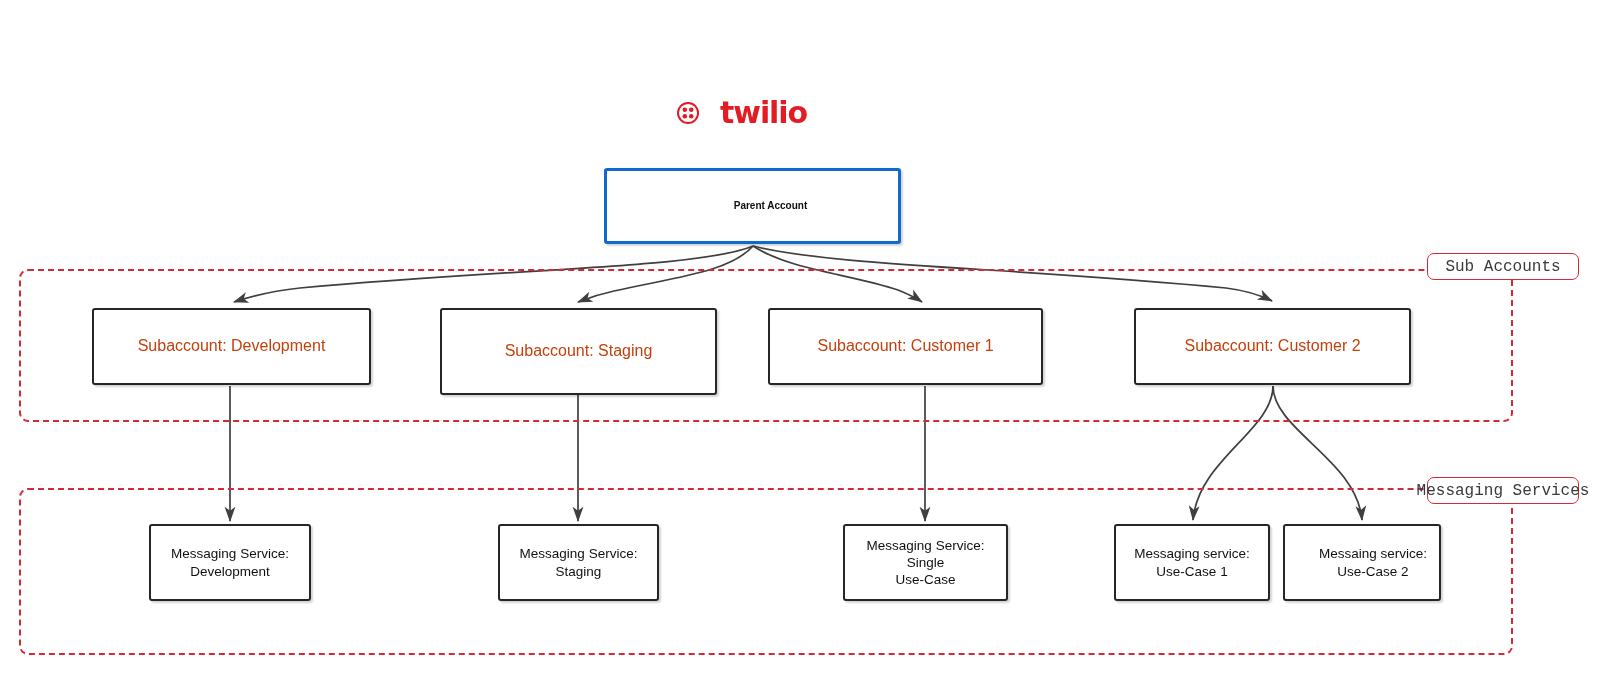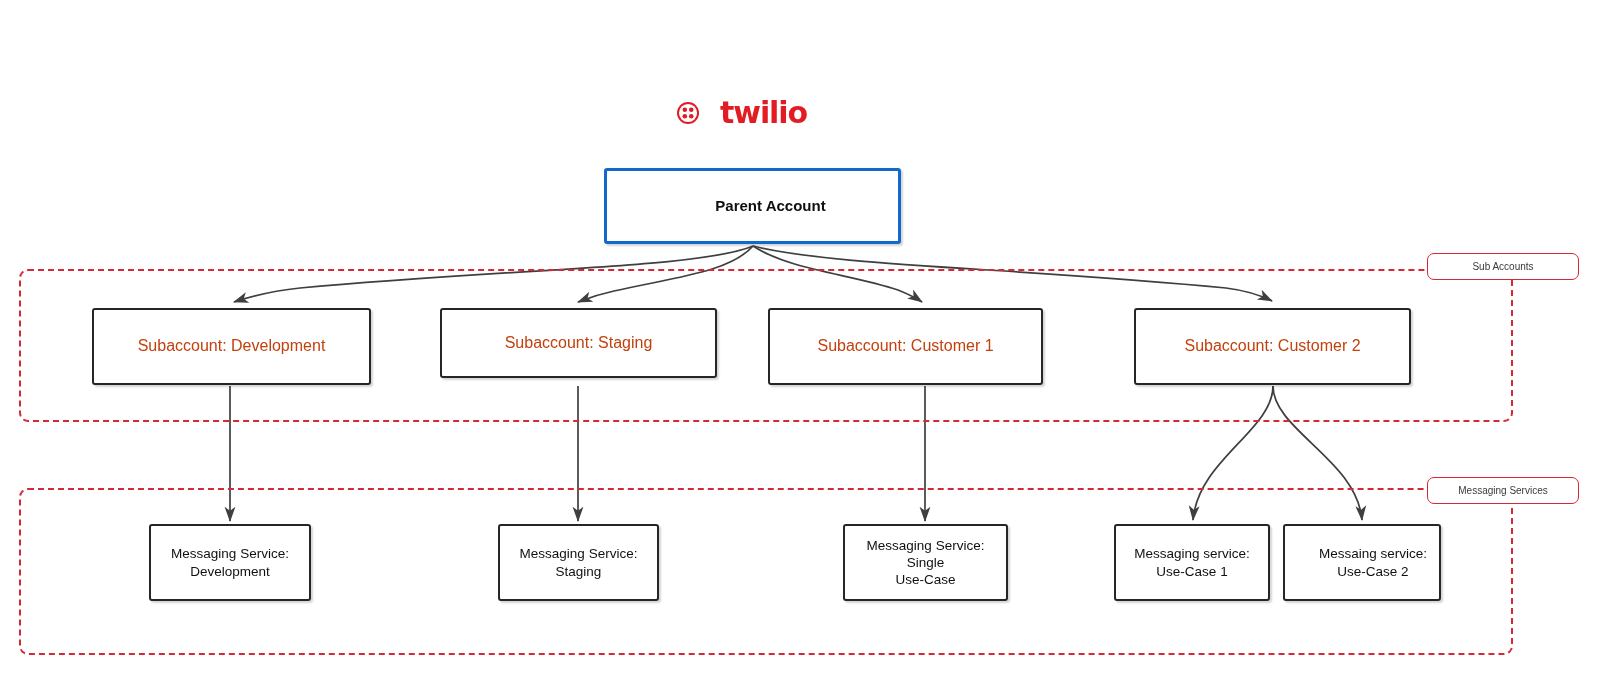--- a/index.html
+++ b/index.html
@@ -77,22 +77,22 @@
   #region-subaccounts { left: 19px; top: 269px; width: 1494px; height: 153px; }
   #region-messaging  { left: 19px; top: 488px; width: 1494px; height: 167px; }
 
   .group-label {
     position: absolute;
     box-sizing: border-box;
     border: 1.6px solid #D42A36;
     border-radius: 7px;
     background: #ffffff;
     color: #3a3a3a;
-    font-size: 10px;
-    font-family: Liberation Sans, sans-serif;
+    font-size: 16px;
+    font-family: Liberation Mono, monospace;
     display: flex;
     align-items: center;
     justify-content: center;
     white-space: nowrap;
   }
   #label-subaccounts { left: 1427px; top: 253px; width: 152px; height: 27px; }
   #label-messaging   { left: 1427px; top: 477px; width: 152px; height: 27px; }
 
   
   .node {
@@ -103,41 +103,41 @@
     display: flex;
     align-items: center;
     justify-content: center;
     text-align: center;
     line-height: 1.28;
     box-shadow: 2px 2px 2px rgba(0,0,0,0.17);
   }
   .node-parent {
     border: 3px solid #1368CE;
     font-weight: bold;
-    font-size: 15px;
+    font-size: 10px;
     color: #0f0f0f;
     padding-left: 36px;
   }
   .node-sub {
     border: 2.4px solid #262626;
     font-size: 16px;
     color: #c2410c;
   }
   .node-msg {
     border: 2.2px solid #262626;
     font-size: 13.5px;
     color: #111111;
     padding: 0 6px;
   }
   .node-msg .l2 { display: block; }
 
   #node-parent-account     { left: 604px;  top: 168px; width: 297px; height: 76px; }
 
   #node-sub-development    { left: 92px;   top: 308px; width: 279px; height: 77px; }
-  #node-sub-staging        { left: 440px;  top: 308px; width: 277px; height: 70px; }
+  #node-sub-staging        { left: 440px;  top: 308px; width: 277px; height: 87px; }
   #node-sub-customer-1     { left: 768px;  top: 308px; width: 275px; height: 77px; }
   #node-sub-customer-2     { left: 1134px; top: 308px; width: 277px; height: 77px; }
 
   #node-msg-development    { left: 149px;  top: 524px; width: 162px; height: 77px; }
   #node-msg-staging        { left: 498px;  top: 524px; width: 161px; height: 77px; }
   #node-msg-single-usecase { left: 843px;  top: 524px; width: 165px; height: 77px; }
   #node-msg-usecase-1      { left: 1114px; top: 524px; width: 156px; height: 77px; }
   #node-msg-usecase-2      { left: 1283px; top: 524px; width: 158px; height: 77px; padding-left: 28px; }
 </style>
 </head>

